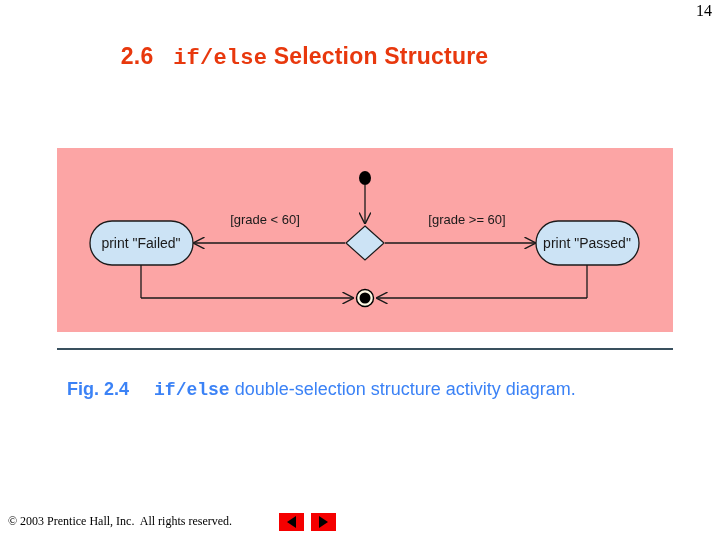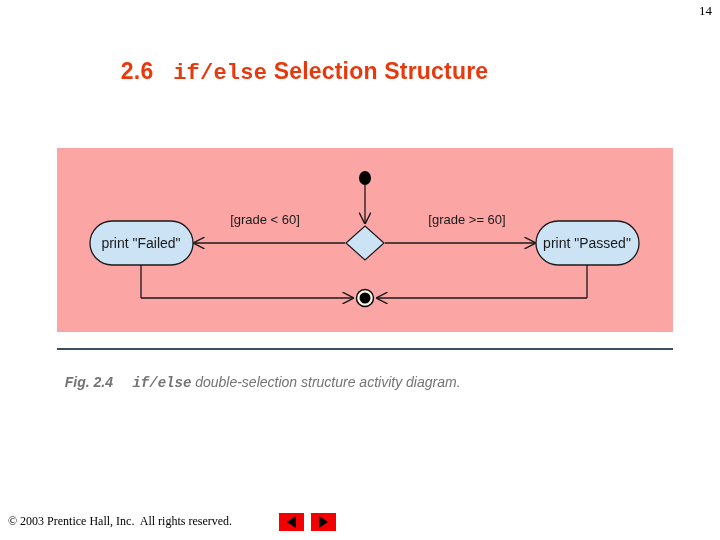--- a/index.html
+++ b/index.html
@@ -14,29 +14,29 @@
     position: relative;
     overflow: hidden;
   }
 
   
   .page-number {
     position: absolute;
     top: 4px;
     right: 8px;
     font-family: "Liberation Serif", serif;
-    font-size: 13px;
+    font-size: 16px;
     color: #000000;
     line-height: 14px;
   }
 
   
   .slide-title {
     position: absolute;
-    top: 31px;
+    top: 16px;
     left: 0;
     width: 596px;
     text-align: center;
     font-size: 23px;
     font-weight: bold;
     color: #E8380D;
     white-space: pre;
     letter-spacing: 0.2px;
   }
   .slide-title .mono {
@@ -81,25 +81,24 @@
     left: 57px;
     top: 348px;
     width: 616px;
     height: 2px;
     background: #39505e;
   }
   .figure-caption {
     position: absolute;
     left: 57px;
     top: 358px;
-    font-size: 14px;
-    color: #737373;
+    font-size: 18px;
+    color: #3b82f6;
     white-space: pre;
     font-weight: bold;
-    font-style: italic;
   }
   .figure-caption .fig-no {
     font-family: "Liberation Sans", sans-serif;
     font-weight: bold;
   }
   .figure-caption .mono {
     font-family: "Liberation Mono", "DejaVu Sans Mono", monospace;
     font-weight: bold;
   }
   .figure-caption .desc {

